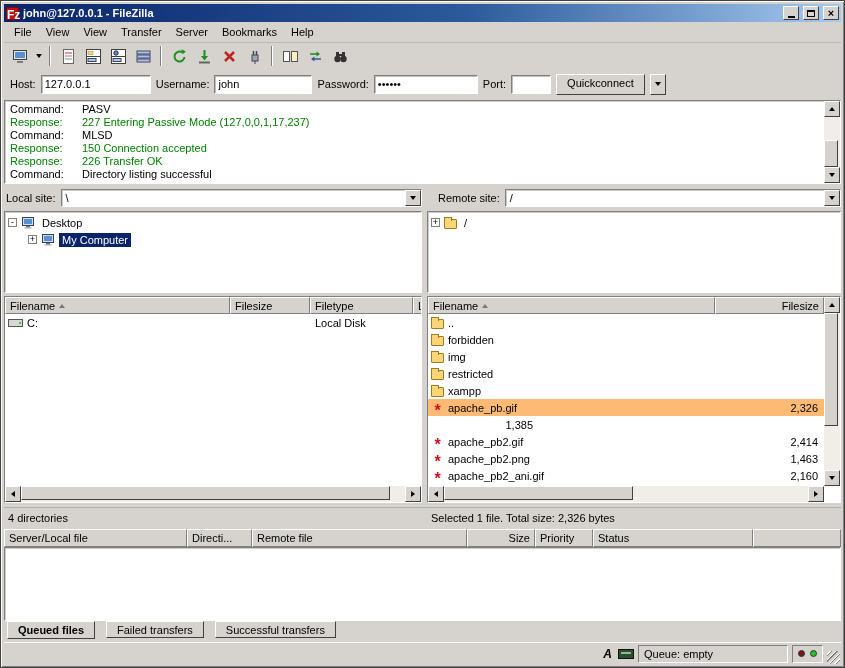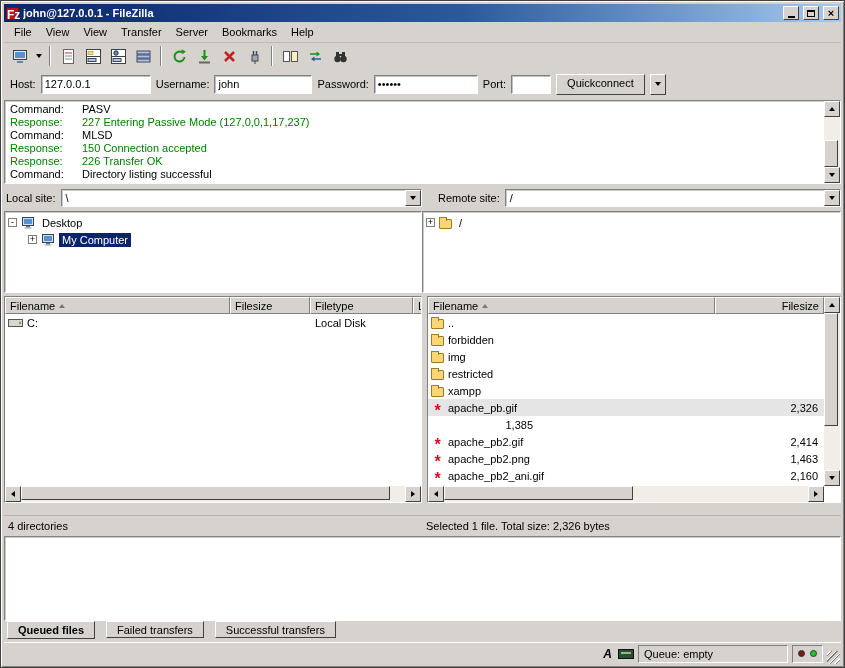--- a/index.html
+++ b/index.html
@@ -68,21 +68,21 @@
 
 .sites{flex:0 0 22px;display:flex;gap:14px;margin-top:2px;align-items:center}
 .site-half{display:flex;align-items:center;gap:5px;padding-left:2px}
 .site-left{width:418px;flex:none}
 .site-right{flex:1}
 .combo{flex:1;height:18px;background:#fff;border:1px solid;border-color:#808080 #fff #fff #808080;box-shadow:inset 1px 1px 0 rgba(0,0,0,.2);display:flex;align-items:center}
 .combo-val{flex:1;padding:0 4px;white-space:nowrap;overflow:hidden}
 .combo-btn{width:16px;height:16px;background:#d6d3ce;border:1px solid;border-color:#fff #404040 #404040 #fff;display:grid;place-items:center;flex:none}
 
 
-.trees{flex:0 0 82px;display:flex;margin-top:2px}
+.trees{flex:0 0 82px;display:flex;gap:5px;margin-top:2px}
 .treebox{background:#fff;border:1px solid;border-color:#808080 #fff #fff #808080;box-shadow:inset 1px 1px 0 rgba(0,0,0,.2);padding:2px 3px;overflow:hidden}
 .tree-left{width:418px;flex:none}
 .tree-right{flex:1}
 .titem{display:flex;align-items:center;height:17px;gap:4px;white-space:nowrap}
 .expander{width:9px;height:9px;flex:none;background:#fff;border:1px solid #848078;font-size:9px;line-height:7px;text-align:center}
 .exp-plus::before{content:"+"}
 .exp-minus::before{content:"-"}
 .exp-spacer{width:9px;flex:none}
 .tlabel{padding:1px 3px}
 .tsel{background:#0a246a;color:#fff}
@@ -97,31 +97,31 @@
 
 .lists{flex:0 0 207px;display:flex;gap:5px;margin-top:3px}
 .listbox{background:#fff;border:1px solid;border-color:#808080 #fff #fff #808080;box-shadow:inset 1px 1px 0 rgba(0,0,0,.2);display:grid}
 .list-left{width:418px;flex:none;grid-template-rows:17px 1fr 16px;grid-template-columns:1fr}
 .list-right{flex:1;grid-template-rows:17px 1fr 16px;grid-template-columns:1fr 16px}
 .lhdr{display:flex;background:#d6d3ce;overflow:hidden}
 .hcell{flex:none;display:flex;align-items:center;padding:0 4px;background:#d6d3ce;border:1px solid;border-color:#fff #808080 #808080 #fff;overflow:hidden;white-space:nowrap}
 .hfill{flex:1}
 .lbody{background:#fff;overflow:hidden}
 .frow{display:flex;height:17px;align-items:center;white-space:nowrap}
-.selrow{background:#e5e5e5}
+.selrow{background:#fdba74}
 .cell{overflow:hidden}
 .cname{display:flex;align-items:center;gap:4px;padding-left:3px}
 .csize{text-align:right;padding-right:6px}
 .ctype{padding-left:5px}
 
 .lc-name{width:225px}.lc-size{width:80px}.lc-type{width:103px}
 .rc-name{width:287px}.rc-size{width:111px}
 
 
-.pstatus{flex:0 0 21px;display:flex;align-items:center;border-top:1px solid #b5b2ab;margin-top:12px}
+.pstatus{flex:0 0 21px;display:flex;gap:5px;align-items:center;border-top:1px solid #b5b2ab;margin-top:4px}
 .pstatus .left{width:418px;flex:none;padding-left:4px}
 .pstatus .right{flex:1;padding-left:4px}
 
 
 .queuehdr{flex:0 0 18px;display:flex;margin-top:1px}
 .qc0{width:183px}.qc1{width:65px}.qc2{width:215px}.qc3{width:68px;justify-content:flex-end}.qc4{width:58px}.qc5{width:160px}
 .queuebody{flex:1;min-height:50px;background:#fff;border:1px solid;border-color:#808080 #fff #fff #808080;box-shadow:inset 1px 1px 0 rgba(0,0,0,.2)}
 
 
 .tabs{flex:0 0 19px;display:flex;align-items:flex-start;gap:11px;padding-left:3px}
@@ -512,20 +512,29 @@
           </div>
       </div>
     </div>
   </div>
 
   <div class="pstatus">
     <span class="left">4 directories</span>
     <span class="right">Selected 1 file. Total size: 2,326 bytes</span>
   </div>
 
+  <div class="queuehdr">
+    <span class="hcell qc0">Server/Local file</span>
+    <span class="hcell qc1">Directi...</span>
+    <span class="hcell qc2">Remote file</span>
+    <span class="hcell qc3">Size</span>
+    <span class="hcell qc4">Priority</span>
+    <span class="hcell qc5">Status</span>
+    <span class="hcell hfill"></span>
+  </div>
   <div class="queuebody"></div>
 
   <div class="tabs">
     <span class="tab active">Queued files</span>
     <span class="tab">Failed transfers</span>
     <span class="tab">Successful transfers</span>
   </div>
 
   <div class="statusbar">
     <span class="sb-spacer"></span>

